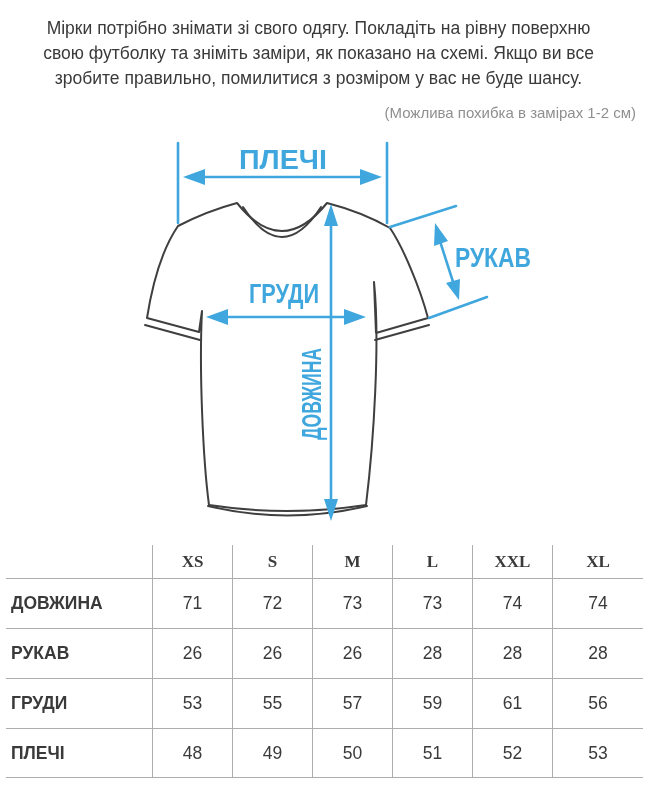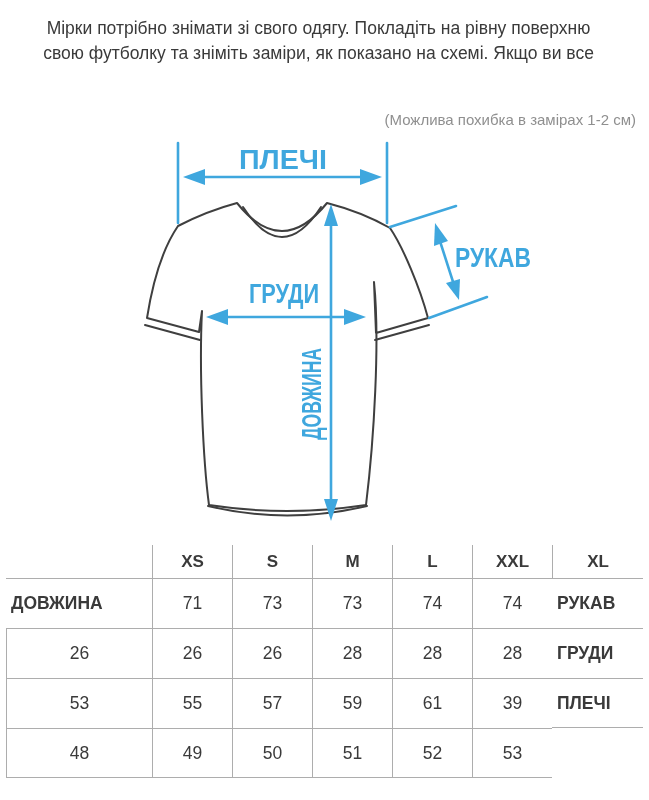--- a/index.html
+++ b/index.html
@@ -18,21 +18,21 @@
     color:var(--text);
     overflow:hidden;
   }
   .intro{
     position:absolute;top:16px;left:20px;right:32px;
     text-align:center;
     font-size:17.5px;line-height:25px;
     color:var(--text);
   }
   .note{
-    position:absolute;top:111px;right:13px;
+    position:absolute;top:104px;right:13px;
     font-size:15px;color:var(--muted);
   }
   .diagram{position:absolute;top:140px;left:0;}
   .shirt{fill:#ffffff;stroke:var(--outline);stroke-width:2;stroke-linejoin:round;stroke-linecap:round;}
   .shirt-detail{fill:none;stroke:var(--outline);stroke-width:2;stroke-linecap:round;}
   .mline{stroke:var(--accent);stroke-width:2.6;fill:none;stroke-linecap:round;}
   .mhead{fill:var(--accent);stroke:none;}
   .mlabel{
     fill:var(--accent);
     font-family:"Liberation Sans","DejaVu Sans",sans-serif;
@@ -44,35 +44,36 @@
     position:absolute;top:545px;left:6px;
     width:637px;
     display:grid;
     grid-template-columns:146px 80px 80px 80px 80px 80px 1fr;
     grid-template-rows:33px 50px 50px 50px 50px;
     font-size:17px;
   }
   .size-table > div{
     display:flex;align-items:center;justify-content:center;
   }
-  .th{font-weight:bold;font-size:17px;}
+  .th{font-weight:bold;font-size:17px;font-family:Liberation Serif, serif;}
   .rl{font-weight:bold;justify-content:flex-start !important;padding-left:5px;font-size:17.5px;}
   .td{font-size:17.5px;text-align:center;}
   .bl{border-left:1px solid var(--grid);}
   .bt{border-top:1px solid var(--grid);}
   .bb{border-bottom:1px solid var(--grid);}
 </style>
 </head>
 <body>
 
 <div class="page">
 
   <div class="intro">
     <div>Мірки потрібно знімати зі свого одягу. Покладіть на рівну поверхню</div>
     <div>свою футболку та зніміть заміри, як показано на схемі. Якщо ви все</div>
+    <div>зробите правильно, помилитися з розміром у вас не буде шансу.</div>
   </div>
 
   <div class="note">(Можлива похибка в замірах 1-2 см)</div>
 
   <svg class="diagram" width="649" height="405" viewBox="0 0 649 405">
 
     <g>
       <path class="shirt" d="
         M 237,63
         Q 282,119 327,63
@@ -132,40 +133,41 @@
     <div class="th"></div>
     <div class="th bl">XS</div>
     <div class="th bl">S</div>
     <div class="th bl">M</div>
     <div class="th bl">L</div>
     <div class="th bl">XXL</div>
     <div class="th bl">XL</div>
 
     <div class="rl bt">ДОВЖИНА</div>
     <div class="td bl bt">71</div>
+    <div class="td bl bt">72</div>
     <div class="td bl bt">73</div>
     <div class="td bl bt">73</div>
     <div class="td bl bt">74</div>
     <div class="td bl bt">74</div>
 
     <div class="rl bt">РУКАВ</div>
     <div class="td bl bt">26</div>
     <div class="td bl bt">26</div>
     <div class="td bl bt">26</div>
     <div class="td bl bt">28</div>
     <div class="td bl bt">28</div>
     <div class="td bl bt">28</div>
 
     <div class="rl bt">ГРУДИ</div>
     <div class="td bl bt">53</div>
     <div class="td bl bt">55</div>
     <div class="td bl bt">57</div>
     <div class="td bl bt">59</div>
     <div class="td bl bt">61</div>
-    <div class="td bl bt">39</div>
+    <div class="td bl bt">56</div>
 
     <div class="rl bt bb">ПЛЕЧІ</div>
     <div class="td bl bt bb">48</div>
     <div class="td bl bt bb">49</div>
     <div class="td bl bt bb">50</div>
     <div class="td bl bt bb">51</div>
     <div class="td bl bt bb">52</div>
     <div class="td bl bt bb">53</div>
   </div>
 

